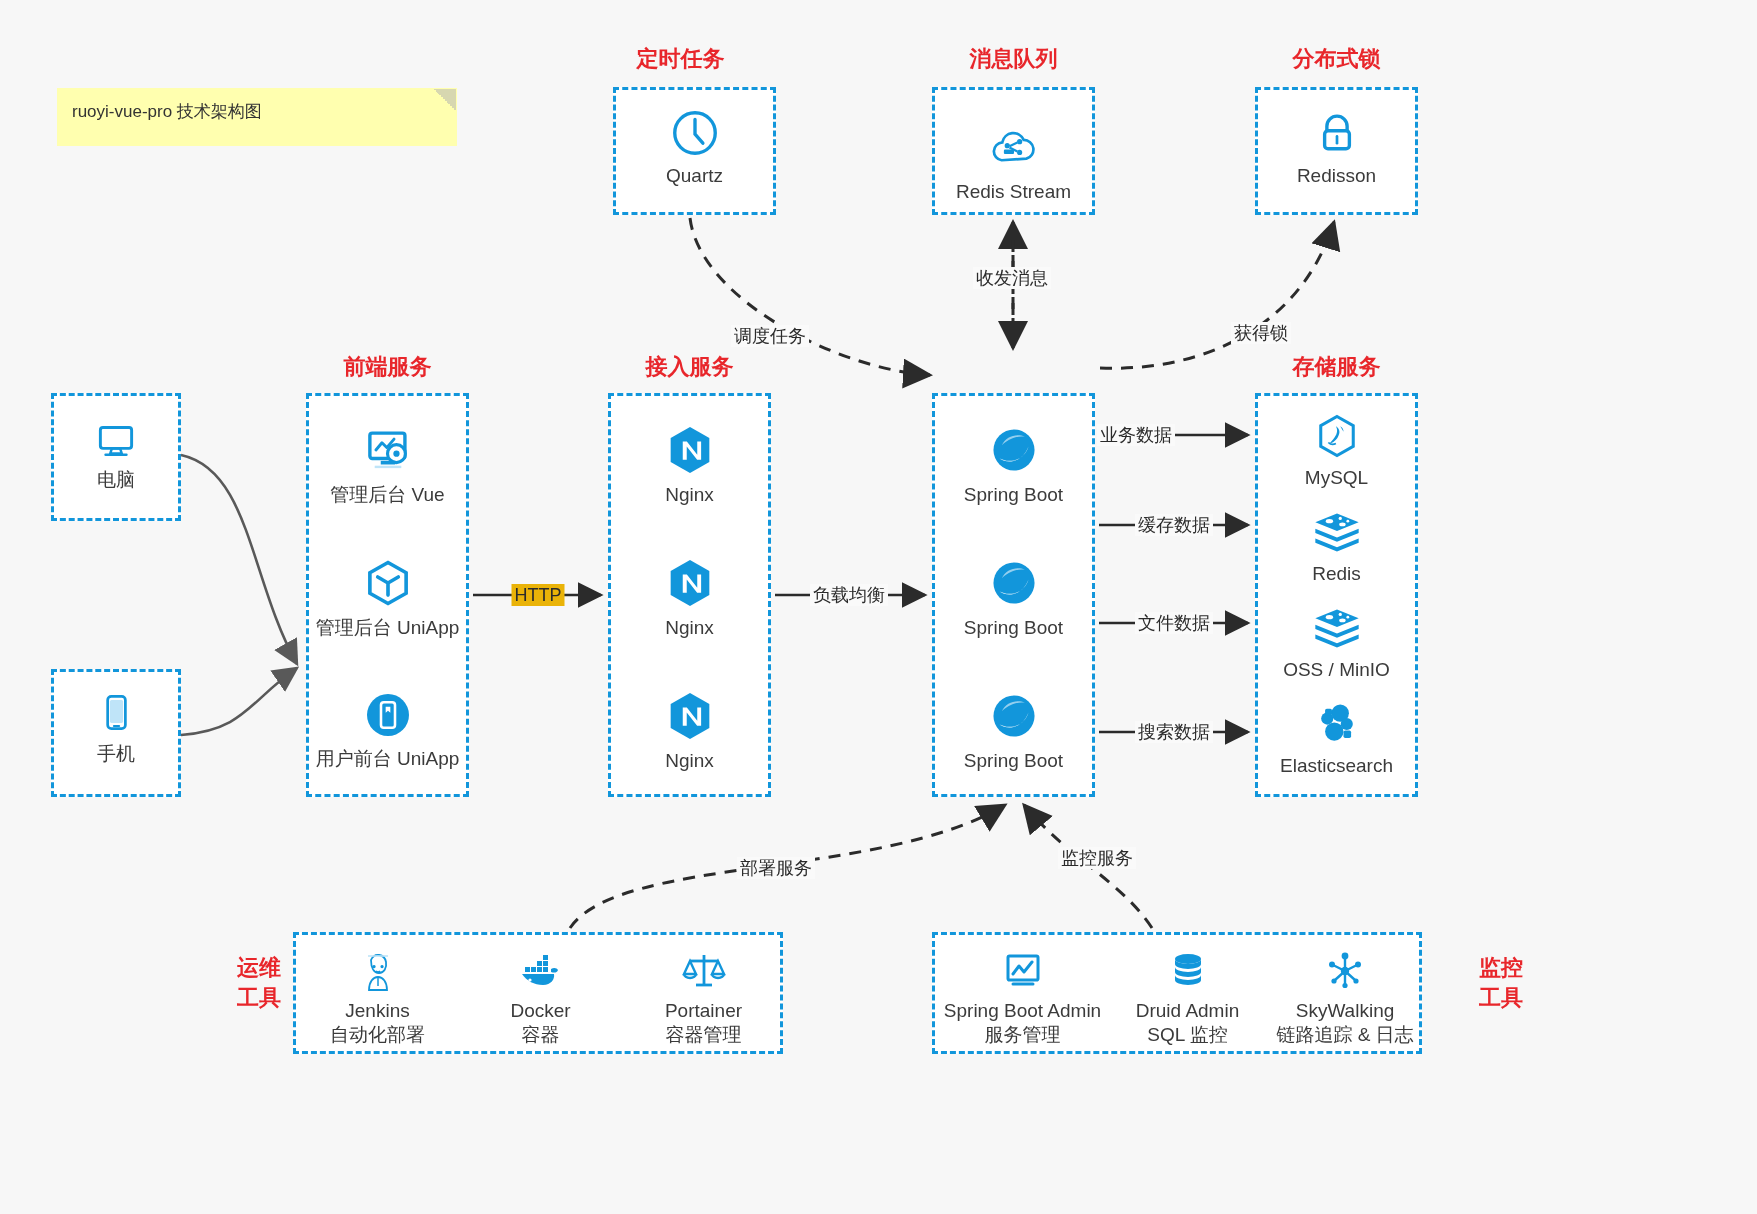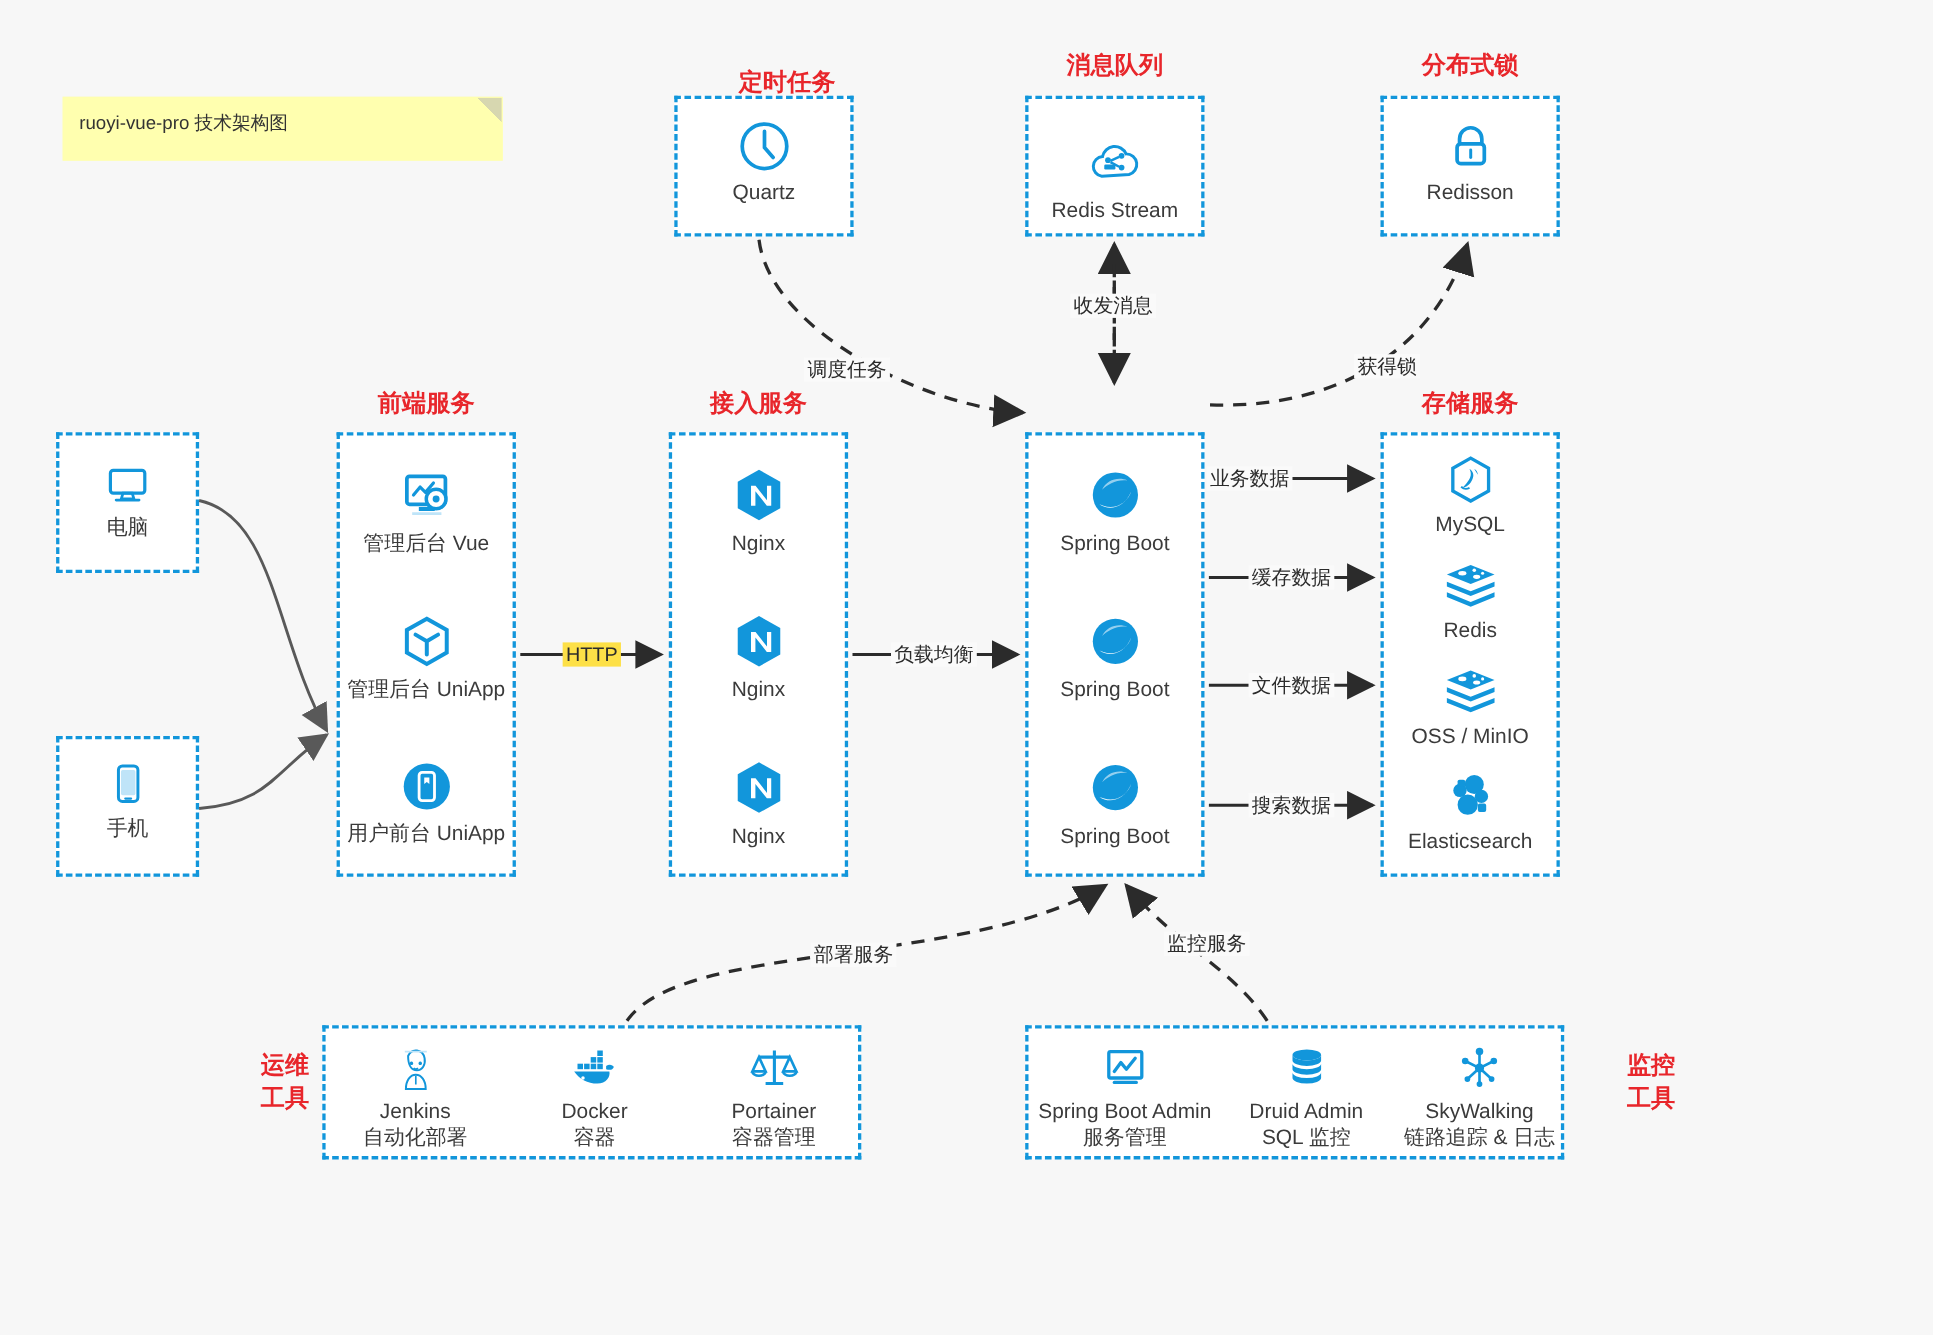--- a/index.html
+++ b/index.html
@@ -42,34 +42,34 @@
   }
   .node .lbl{margin-top:4px;display:block;}
   .node .lbl2{display:block;}
   .ico{display:block;margin:0 auto;}
 
   
   .elabel{
     position:absolute;background:#fafafa;font-size:18px;color:#2b2b2b;
     padding:0 3px;white-space:nowrap;line-height:22px;
   }
-  .elabel.onwhite{background:#fde047;}
+  .elabel.onwhite{background:#eab308;}
   .elabel.c{transform:translate(-50%,-50%);}
 </style>
 </head>
 <body>
 
 <div class="canvas">
 
   <div class="note">
     <div class="fold"></div>
     <div>ruoyi-vue-pro 技术架构图</div>
   </div>
 
-  <div class="grp-title" style="left:634px;top:44px;width:163px;margin-top:16px;">定时任务</div>
+  <div class="grp-title" style="left:599px;top:44px;width:163px;">定时任务</div>
   <div class="grp" style="left:613px;top:87px;width:163px;height:128px;">
     <div class="node" style="top:16px;">
       <svg class="ico" width="54" height="54" viewBox="0 0 48 48">
         <circle cx="24" cy="24" r="18" fill="none" stroke="#1296db" stroke-width="3"></circle>
         <path d="M24 12 L24 25 L31 33" fill="none" stroke="#1296db" stroke-width="3" stroke-linecap="round"></path>
       </svg>
       <span class="lbl">Quartz</span>
     </div>
   </div>
 

